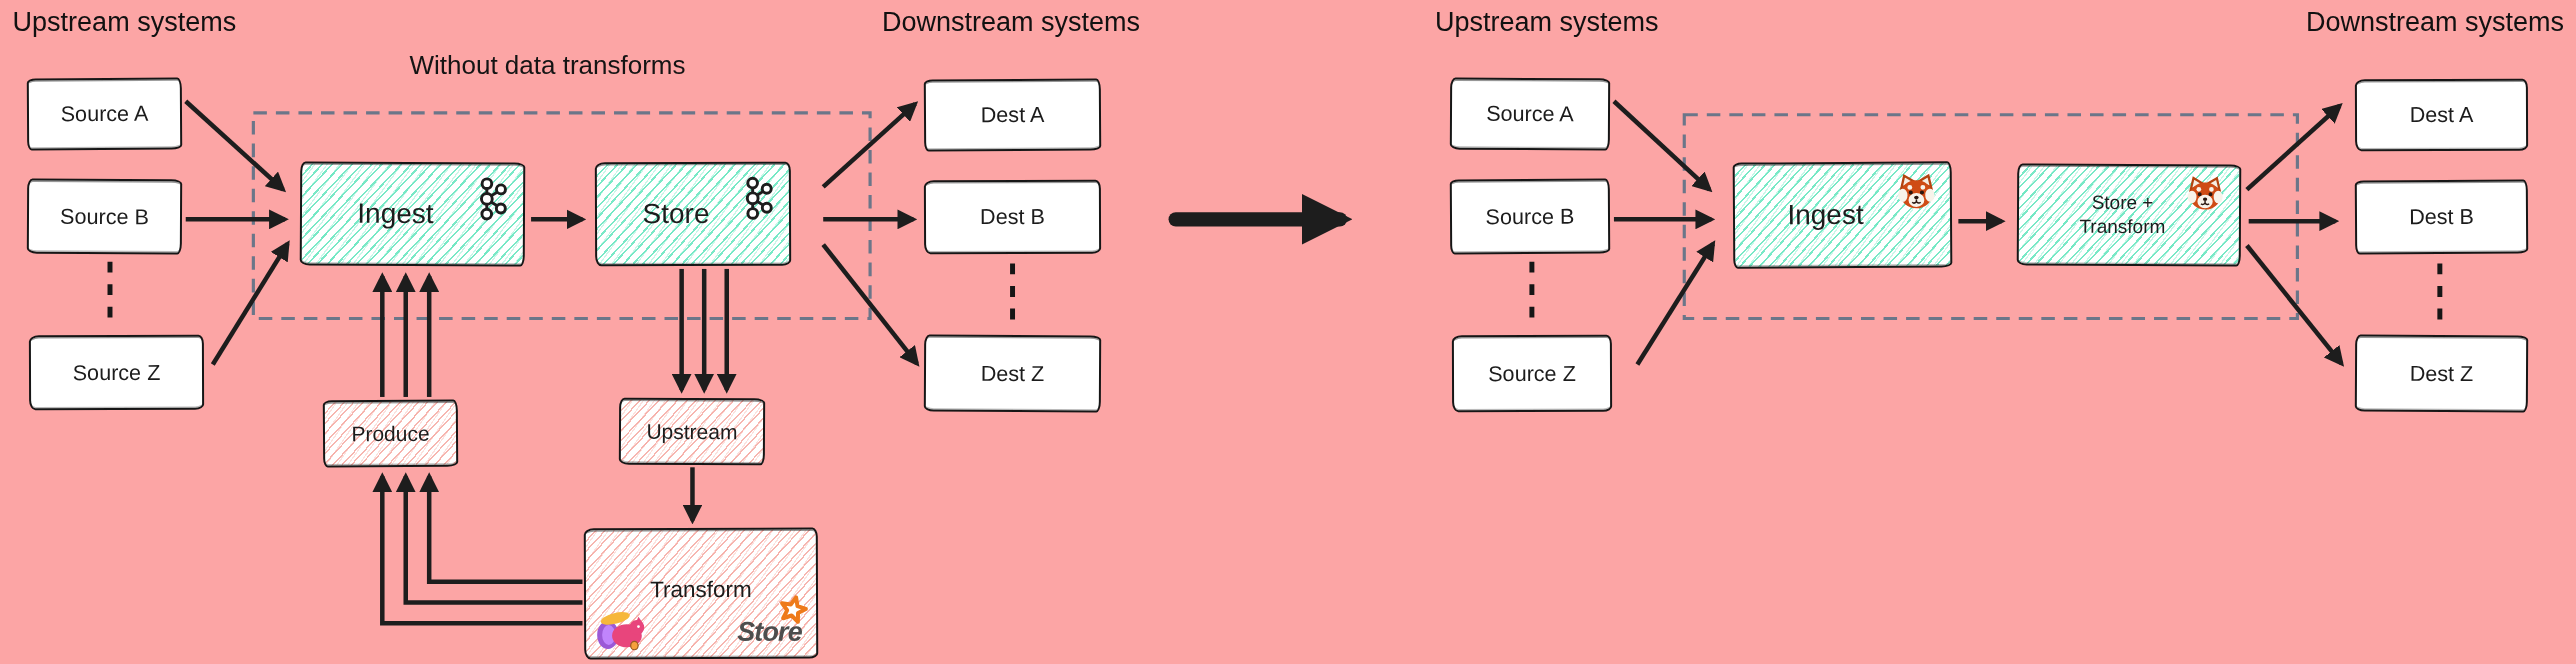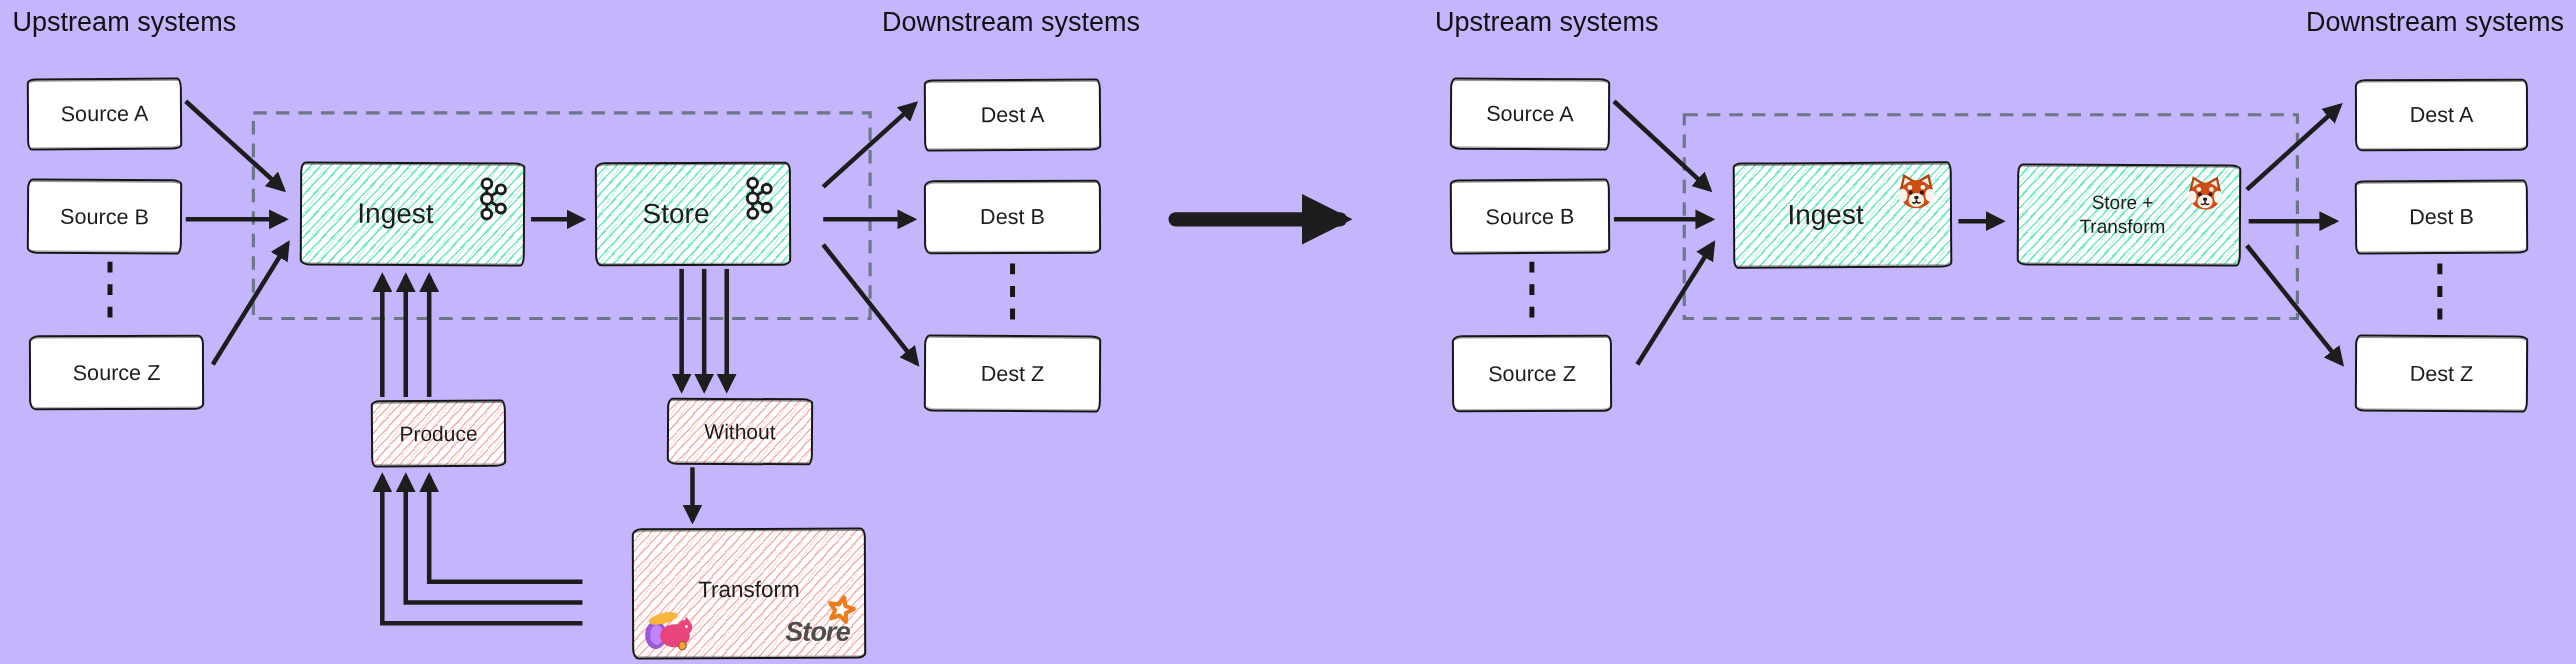--- a/index.html
+++ b/index.html
@@ -1,32 +1,32 @@
 <!DOCTYPE html>
 <html style="font-size:14.4px"><head>
 <meta charset="utf-8">
 <style>
   html,body{margin:0;padding:0;background:#ffffff;}
-  .canvas{position:relative;width:2576px;height:665px;background:#c4b5fd;overflow:hidden;
+  .canvas{position:relative;width:2576px;height:665px;background:#fca5a5;overflow:hidden;
           font-family:"Liberation Sans","DejaVu Sans",sans-serif;color:#1c1c1c;}
   .overlay{position:absolute;left:0;top:0;width:2576px;height:665px;}
   .sec-label{position:absolute;font-size:27px;color:#111;white-space:nowrap;}
   .title{position:absolute;font-size:26px;color:#141414;width:379px;text-align:center;white-space:nowrap;}
   .box{position:absolute;border:2.7px solid #161616;background:#fff;display:flex;align-items:center;
        justify-content:center;font-size:21.6px;box-sizing:border-box;
        box-shadow:inset 0 2.7px 0 -1.4px rgba(25,25,25,.45), inset 0 -2.7px 0 -1.4px rgba(25,25,25,.3);}
   .sk1{border-radius:9px 4.5px 10.8px 4.5px / 4.5px 10.8px 4.5px 9px;transform:rotate(-.35deg);}
   .sk2{border-radius:5.4px 10.8px 4.5px 10px / 10px 4.5px 10.8px 5.4px;transform:rotate(.3deg);}
   .sk3{border-radius:10px 5.4px 9px 6.3px / 6.3px 9px 5.4px 10px;transform:rotate(-.2deg);}
   .teal{background-image:
     repeating-linear-gradient(133deg, rgba(98,229,189,.85) 0 1.6px, rgba(255,255,255,0) 1.6px 7.2px),
     repeating-linear-gradient(126deg, rgba(150,240,212,.5) 0 1.3px, rgba(255,255,255,0) 1.3px 10px);}
   .pink{background-image:
     repeating-linear-gradient(133deg, rgba(244,158,150,.75) 0 1.4px, rgba(255,255,255,0) 1.4px 6.8px),
-    repeating-linear-gradient(125deg, rgba(250,202,196,.55) 0 1.2px, rgba(255,255,255,0) 1.2px 9px); margin-left: 48px;}
+    repeating-linear-gradient(125deg, rgba(250,202,196,.55) 0 1.2px, rgba(255,255,255,0) 1.2px 9px);}
   .big{font-size:28px;}
   .small{font-size:21px;}
   .shiftl{margin-right:34px;}
   .icon-tr{position:absolute;right:14.4px;top:11.7px;}
   .transform-box{align-items:flex-start;}
   .transform-label{margin-top:47px;font-size:22.5px;}
   .st-label{font-size:19px;line-height:24px;text-align:center;white-space:pre-line;margin-right:13px;}
   .flink{position:absolute;left:9px;bottom:5.4px;}
   .spark{position:absolute;right:14.4px;bottom:9px;font-size:27px;font-style:italic;font-weight:bold;
          color:#4d4d4d;letter-spacing:-0.9px;}
@@ -89,20 +89,21 @@
       <line x1="1816" y1="404" x2="1900" y2="270" marker-end="url(#ah)"></line>
       <line x1="2172" y1="245" x2="2220" y2="245" marker-end="url(#ah)"></line>
       <line x1="2492" y1="210" x2="2595" y2="117" marker-end="url(#ah)"></line>
       <line x1="2494" y1="245" x2="2590" y2="245" marker-end="url(#ah)"></line>
       <line x1="2492" y1="272" x2="2597" y2="403" marker-end="url(#ah)"></line>
     </g>
   </svg>
 
   <div class="sec-label" style="left:12.6px;top:7.2px">Upstream systems</div>
   <div class="sec-label" style="left:882px;top:7.2px">Downstream systems</div>
+  <div class="title" style="left:358px;top:50px">Without data transforms</div>
 
   <div class="box sk1" style="left:27px;top:78px;width:155px;height:72px">
     <span>Source A</span>
   </div>
   <div class="box sk2" style="left:27px;top:179px;width:155px;height:75px">
     <span>Source B</span>
   </div>
   <div class="box sk3" style="left:29px;top:335px;width:175px;height:75px">
     <span>Source Z</span>
   </div>
@@ -148,21 +149,21 @@
     <span>Dest B</span>
   </div>
   <div class="box sk2" style="left:924px;top:335px;width:177px;height:77px">
     <span>Dest Z</span>
   </div>
 
   <div class="box sk1 pink small" style="left:323px;top:400px;width:135px;height:67px">
     <span>Produce</span>
   </div>
   <div class="box sk2 pink small" style="left:619px;top:398px;width:146px;height:67px">
-    <span>Without</span>
+    <span>Upstream</span>
   </div>
 
   <div class="box sk3 pink transform-box" style="left:584px;top:528px;width:234px;height:131px">
     <span class="transform-label">Transform</span>
     <svg class="flink" viewBox="0 0 62 52" width="52" height="43">
       <ellipse cx="15" cy="31" rx="13" ry="17" fill="#9b59d6"></ellipse>
       <ellipse cx="16" cy="31" rx="8" ry="12" fill="#c084fc"></ellipse>
       <ellipse cx="24" cy="11" rx="18" ry="6.5" fill="#f6b73c" transform="rotate(-14 24 11)"></ellipse>
       <ellipse cx="38" cy="32" rx="18" ry="14" fill="#e8457c"></ellipse>
       <circle cx="50" cy="22" r="9" fill="#e8457c"></circle>

